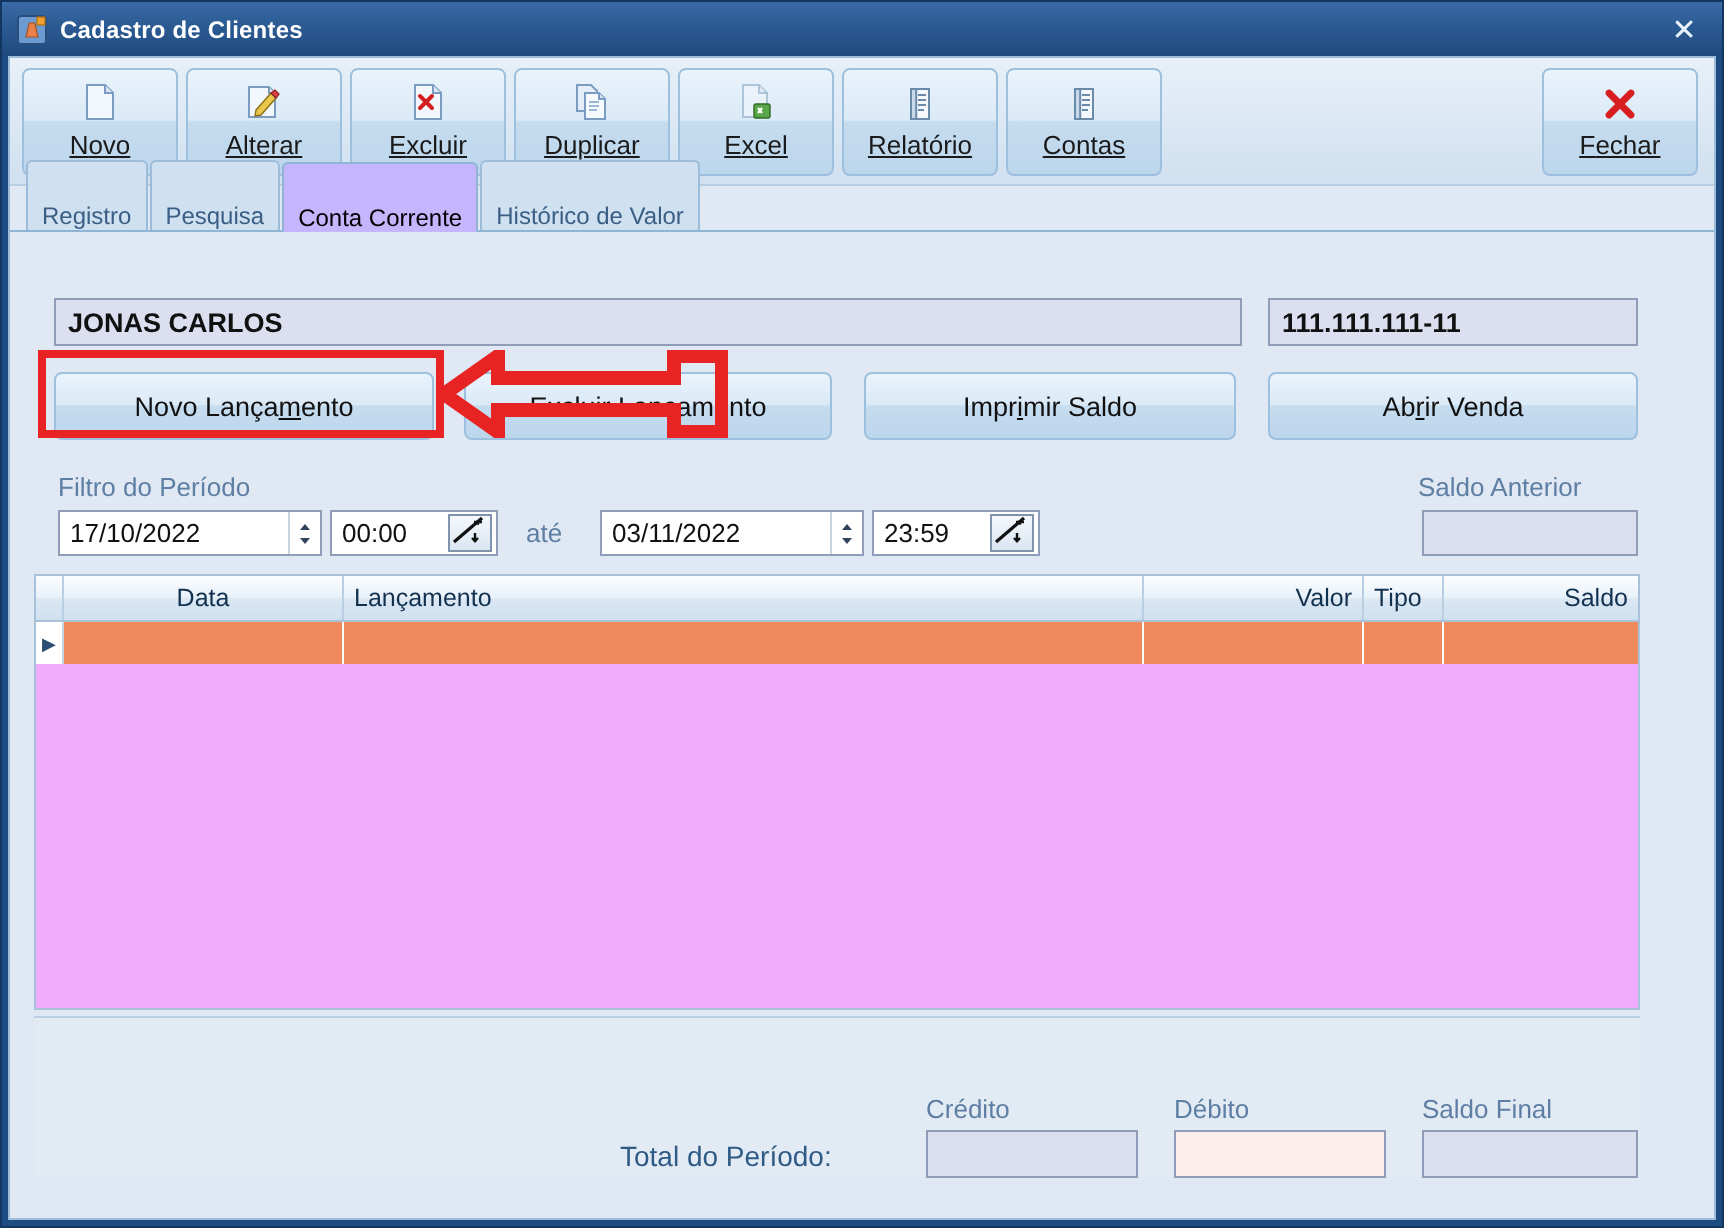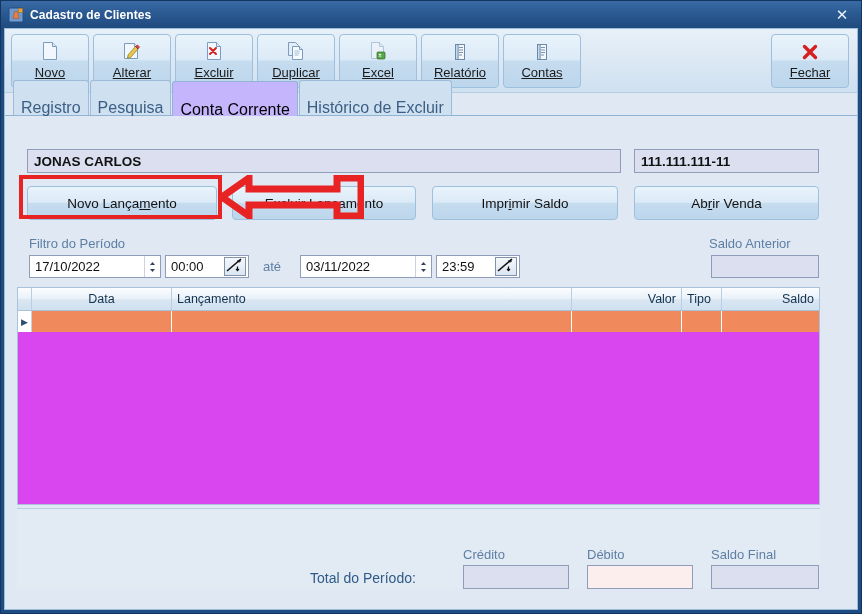--- a/index.html
+++ b/index.html
@@ -105,21 +105,21 @@
     padding-left: 8px;
     background: #dfe8f3;
     flex: 0 0 auto;
     position: relative;
     border-bottom: 1px solid #8fb4d4;
   }
   .tab {
     height: 20px;
     padding: 17px 7px;
     margin-right: 1px;
-    font-size: 16px;
+    font-size: 12px;
     line-height: 20px;
     color: #3b5f84;
     background: #cfe0f0;
     border: 1px solid #9dbcd9;
     border-bottom: none;
     border-radius: 3px 3px 0 0;
     cursor: pointer;
     box-sizing: border-box;
     white-space: nowrap;
   }
@@ -209,21 +209,21 @@
     width: 20px; height: 17px;
     border: 1px solid #7f93ad;
     background: linear-gradient(to bottom,#f4f8fc,#dbe6f2);
     position: relative;
   }
 
   
   .grid {
     position: absolute;
     box-sizing: border-box;
-    background: #d946ef;
+    background: #f0abfc;
     border: 1px solid #a9c2da;
   }
   .grid-head {
     height: 22px;
     display: flex;
     background: linear-gradient(to bottom, #fbfdff 0%, #e9f1f9 48%, #dbe7f3 52%, #cfe0ef 100%);
     border-bottom: 1px solid #a9c2da;
     font-size: 12.5px; color: #12314f;
   }
   .gh {
@@ -388,21 +388,21 @@
           </svg>
         </span>
         <span class="lbl"><u>F</u>echar</span>
       </div>
     </div>
 
     <div class="tabrow">
       <div class="tab">Registro</div>
       <div class="tab">Pesquisa</div>
       <div class="tab active">Conta Corrente</div>
-      <div class="tab">Histórico de Excluir</div>
+      <div class="tab">Histórico de Valor</div>
     </div>
 
     <div class="page">
 
       <div class="fld bold" style="left:22px; top:33px; width:594px; height:24px;">JONAS CARLOS</div>
       <div class="fld bold" style="left:629px; top:33px; width:185px; height:24px;">111.111.111-11</div>
 
       <div class="abtn" style="left:22px; top:70px; width:190px; height:34px;">
         <span>Novo Lança<u>m</u>ento</span>
       </div>

